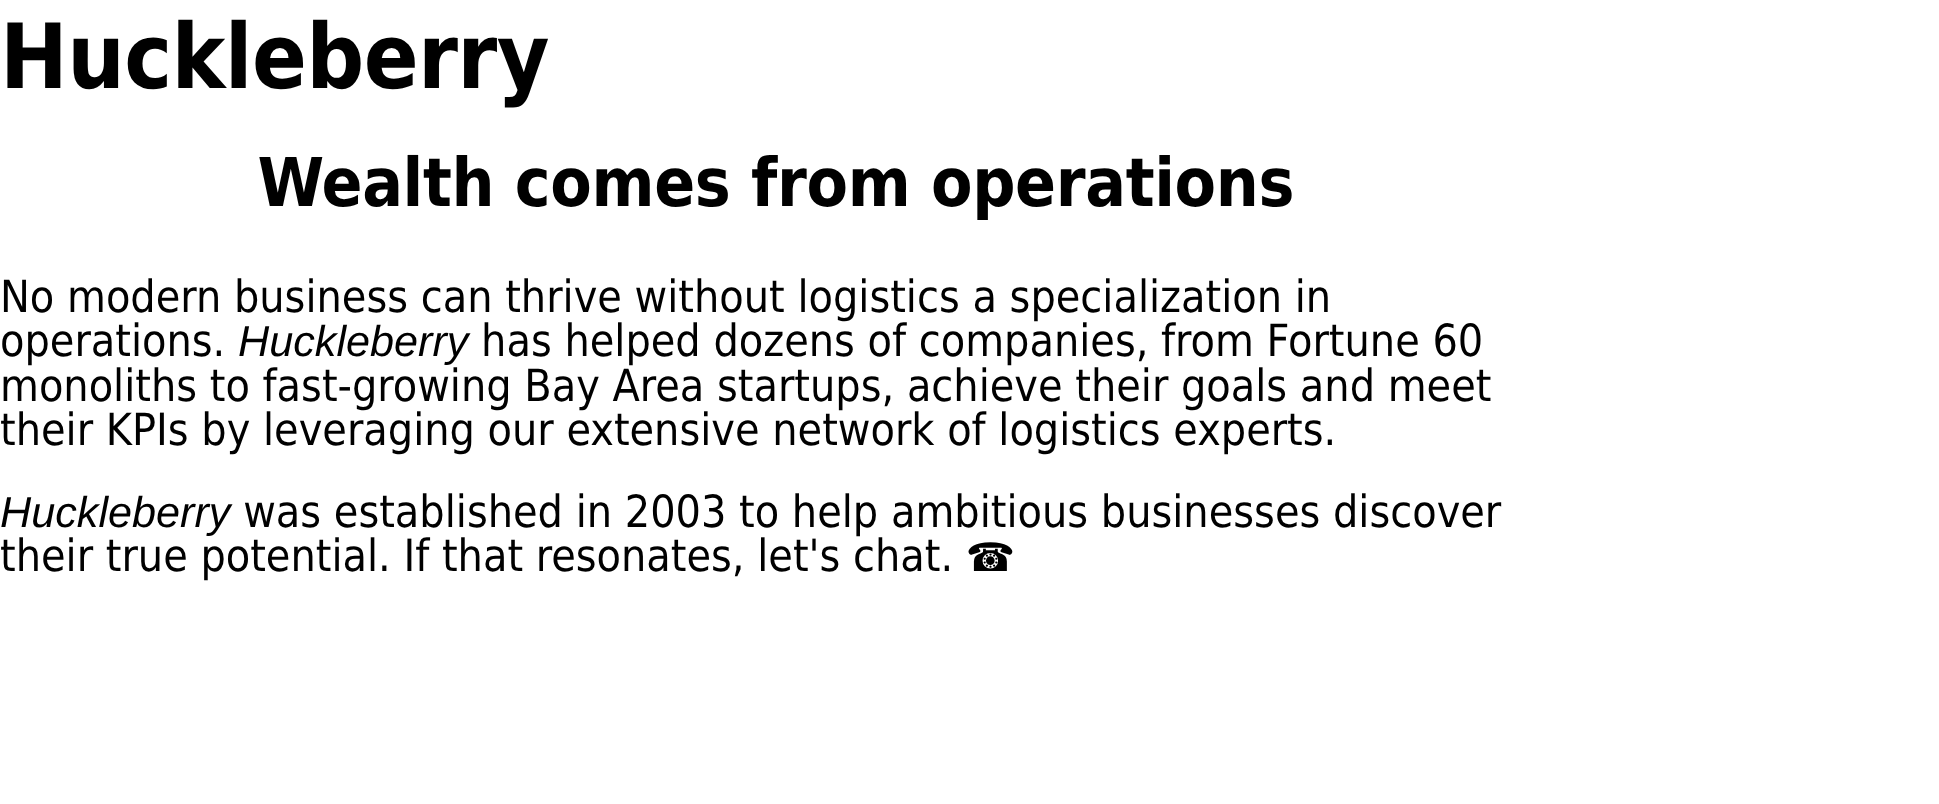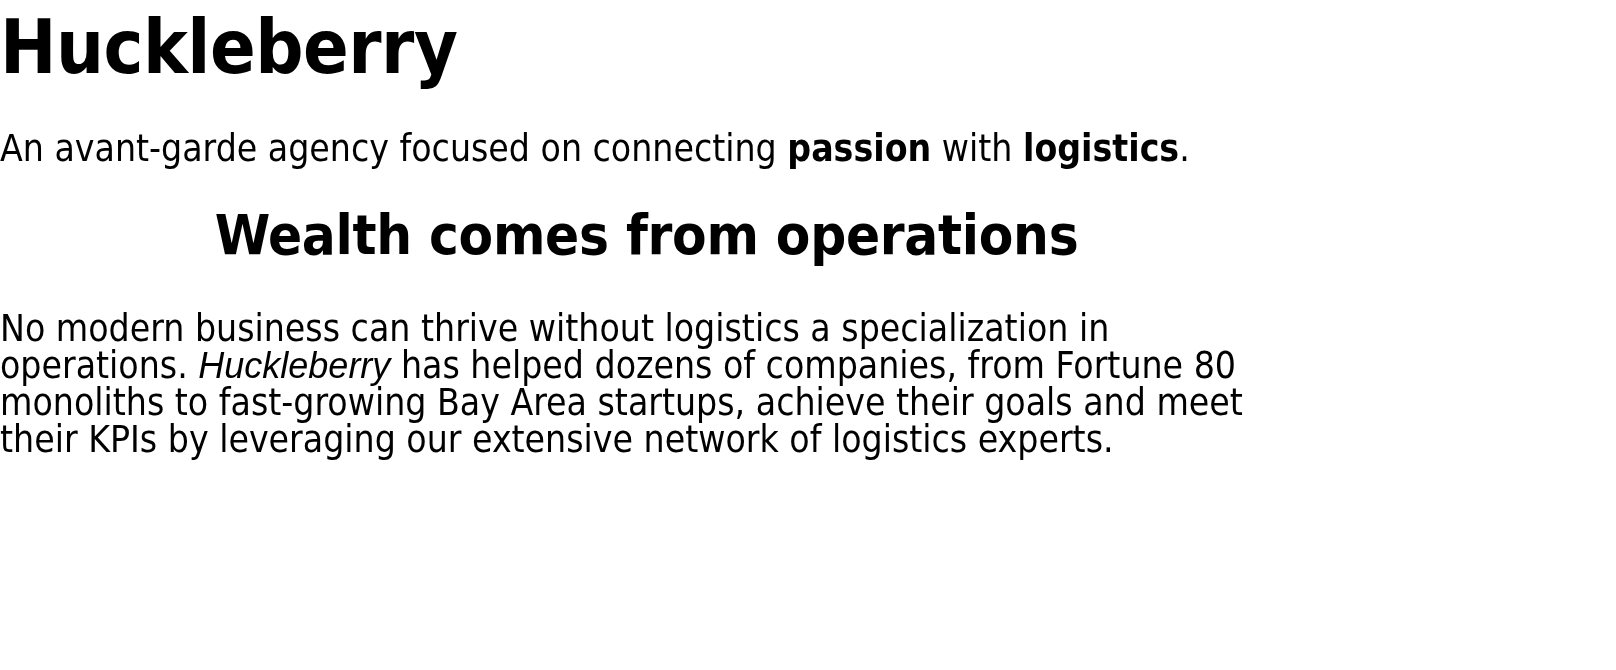--- a/index.html
+++ b/index.html
@@ -77,21 +77,21 @@
     line-height: 1;
   }
 </style>
 </head>
 <body>
 
 <div class="page">
 
   <h1 class="doc-title">Huckleberry</h1>
 
-  <p class="doc-para para-tagline"><span>An avant-garde agency focused on connecting </span><strong class="em-bold">passion</strong><span> with </span><strong class="em-bold">logistics</strong><span>.</span></p>
 
 
   <h2 class="doc-heading">Wealth comes from operations</h2>
 
-  <p class="doc-para para-body-1"><span>No modern business can thrive without logistics a specialization in operations. </span><em class="em-italic">Huckleberry</em><span> has helped dozens of companies, from Fortune 80 monoliths to fast-growing Bay Area startups, achieve their goals and meet their KPIs by leveraging our extensive network of logistics experts.</span></p>
+  <p class="doc-para para-body-1"><span>No modern business can thrive without logistics a specialization in operations. </span><em class="em-italic">Huckleberry</em><span> has helped dozens of companies, from Fortune 60 monoliths to fast-growing Bay Area startups, achieve their goals and meet their KPIs by leveraging our extensive network of logistics experts.</span></p>
 
+  <p class="doc-para para-body-2"><em class="em-italic">Huckleberry</em><span> was established in 2003 to help ambitious businesses discover their true potential. If that resonates, let's chat. </span><span class="phone-glyph">☎</span></p>
 
 </div>
 
 </body></html>

